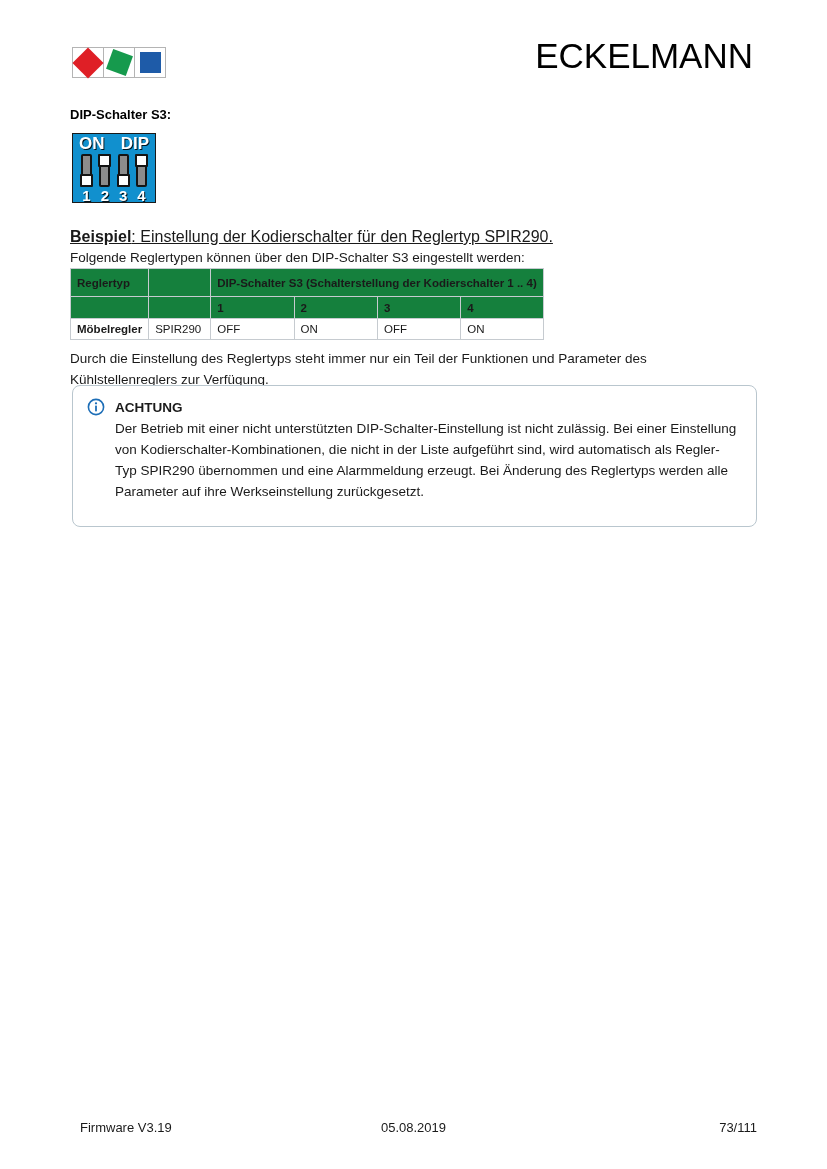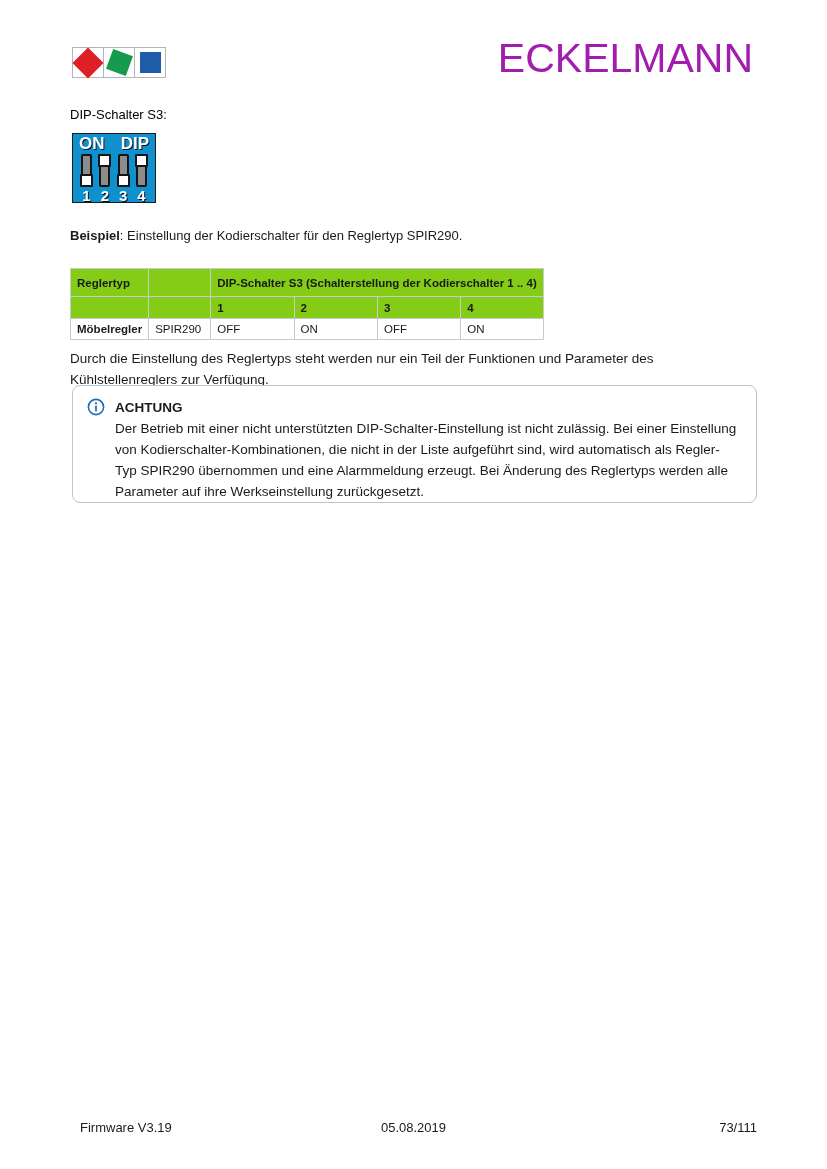--- a/index.html
+++ b/index.html
@@ -24,28 +24,28 @@
     margin-left: -1px;
     display: flex; align-items: center; justify-content: center;
   }
   .logo-cell:first-child { margin-left: 0; }
   .shape-red   { width: 22px; height: 22px; background: #df1f26; transform: rotate(45deg); }
   .shape-green { width: 21px; height: 21px; background: #169a4d; transform: rotate(20deg); }
   .shape-blue  { width: 21px; height: 21px; background: #1e5ba8; }
 
   .brand {
     position: absolute; top: 38px; right: 74px;
-    font-size: 41px; font-weight: 300; color: #a21caf;
+    font-size: 35px; font-weight: 300; color: #000000;
     letter-spacing: 0px; line-height: 1;
   }
 
   
   .section-title {
     position: absolute; left: 70px; top: 107px;
-    font-size: 13px; font-weight: normal; color: #000;
+    font-size: 13px; font-weight: bold; color: #000;
   }
 
   
   .dip-box {
     position: absolute; left: 72px; top: 133px;
     width: 84px; height: 70px;
     background: #1190ce;
     border: 1px solid #1a1a1a;
     display: flex; flex-direction: column;
     padding: 1px 5px 2px 5px;
@@ -75,57 +75,57 @@
   .dip-switch[data-state="OFF"] .dip-handle { bottom: 0; }
   .dip-numbers {
     display: flex; justify-content: space-between;
     padding: 0 2px; margin-top: 1px;
     font-size: 15px; font-weight: bold; color: #fff;
     text-shadow: 1px 1px 0 rgba(0,0,0,0.85);
     line-height: 15px;
   }
   .dip-numbers span { width: 13px; text-align: center; }
 
-  .line-example { position: absolute; left: 70px; top: 228px; font-size: 13px; }
+  .line-example { position: absolute; left: 70px; top: 228px; font-size: 16px; text-decoration: underline; }
   .line-example b { font-weight: bold; }
   .line-intro   { position: absolute; left: 70px; top: 250px; font-size: 13.5px; }
 
   
   .reg-table {
     position: absolute; left: 70px; top: 268px;
     border-collapse: collapse;
     font-size: 11.5px;
     table-layout: fixed;
   }
   .reg-table td, .reg-table th {
     border: 1px solid #c6cbd0;
     padding: 3px 6px;
     text-align: left; vertical-align: middle;
     white-space: nowrap; overflow: hidden;
   }
-  .reg-table .hdr { background: #84cc16; font-weight: bold; }
+  .reg-table .hdr { background: #15803d; font-weight: bold; }
   .reg-table tr.r1 td, .reg-table tr.r1 th { height: 28px; }
   .reg-table tr.r2 td, .reg-table tr.r2 th { height: 22px; }
   .reg-table tr.r3 td, .reg-table tr.r3 th { height: 21px; }
   .col-a { width: 76px; } .col-b { width: 62px; }
   .col-1, .col-2, .col-3 { width: 81px; } .col-4 { width: 80px; }
   .cell-bold { font-weight: bold; }
 
   .paragraph {
     position: absolute; left: 70px; top: 348px;
     width: 645px; font-size: 13.5px; line-height: 21px;
   }
 
   
   .notice {
     position: absolute; left: 72px; top: 385px;
     width: 685px; min-height: 105px;
     background: #ffffff;
     border: 1px solid #b9c6ce; border-radius: 8px;
-    padding: 11px 16px 0 14px;
+    padding: 11px 16px 24px 14px;
     display: flex; gap: 10px;
   }
   .notice-icon { flex: 0 0 18px; padding-top: 1px; }
   .notice-text { font-size: 13.5px; line-height: 21px; }
   .notice-title { font-weight: bold; margin-bottom: 0px; }
 
   
   .footer {
     position: absolute; left: 70px; right: 70px; top: 1120px;
     font-size: 13px; color: #1a1a1a;
@@ -179,20 +179,21 @@
     </div>
     <div class="dip-numbers">
       <span>1</span>
       <span>2</span>
       <span>3</span>
       <span>4</span>
     </div>
   </div>
 
   <div class="line-example"><b>Beispiel</b><span>: Einstellung der Kodierschalter für den Reglertyp SPIR290.</span></div>
+  <div class="line-intro">Folgende Reglertypen können über den DIP-Schalter S3 eingestellt werden:</div>
 
   <table class="reg-table">
     <colgroup>
       <col class="col-a">
         <col class="col-b">
         <col class="col-1">
         <col class="col-2">
         <col class="col-3">
         <col class="col-4">
     </colgroup>
@@ -214,21 +215,21 @@
       <td class="cell-bold">Möbelregler</td>
       <td>SPIR290</td>
       <td>OFF</td>
       <td>ON</td>
       <td>OFF</td>
       <td>ON</td>
     </tr>
   </tbody>
     </table>
 
-  <div class="paragraph">Durch die Einstellung des Reglertyps steht werden nur ein Teil der Funktionen und Parameter des Kühlstellenreglers zur Verfügung.</div>
+  <div class="paragraph">Durch die Einstellung des Reglertyps steht immer nur ein Teil der Funktionen und Parameter des Kühlstellenreglers zur Verfügung.</div>
 
   <div class="notice">
     <div class="notice-icon">
       <svg width="18" height="18" viewBox="0 0 18 18">
         <circle cx="9" cy="9" r="7.6" fill="none" stroke="#1d6eb7" stroke-width="1.6"></circle>
         <circle cx="9" cy="5.3" r="1.15" fill="#1d6eb7"></circle>
         <rect x="8.1" y="7.4" width="1.8" height="6" rx="0.7" fill="#1d6eb7"></rect>
       </svg>
     </div>
     <div class="notice-text">

